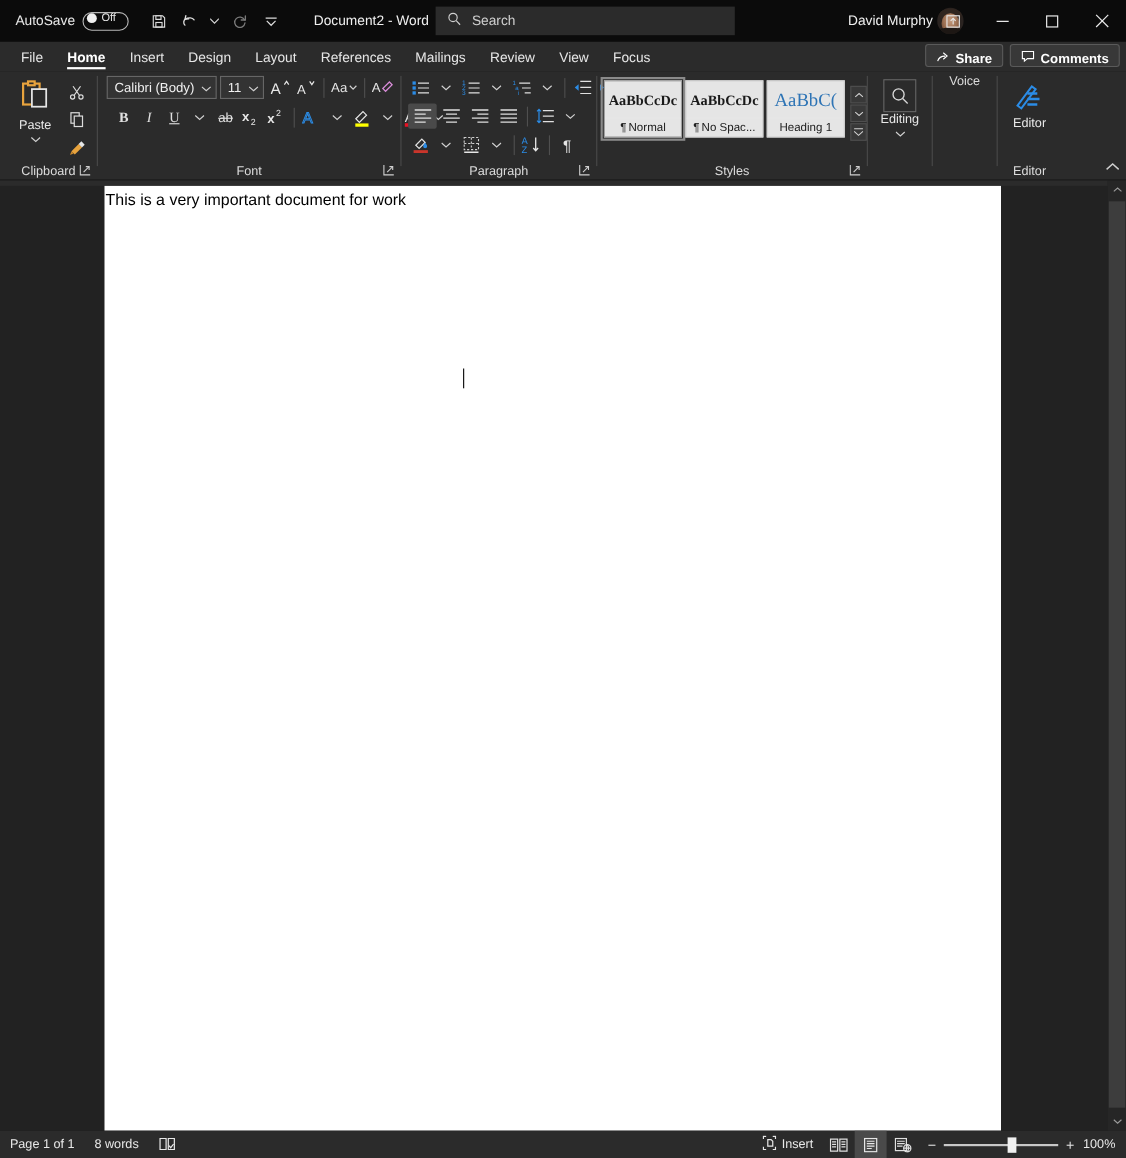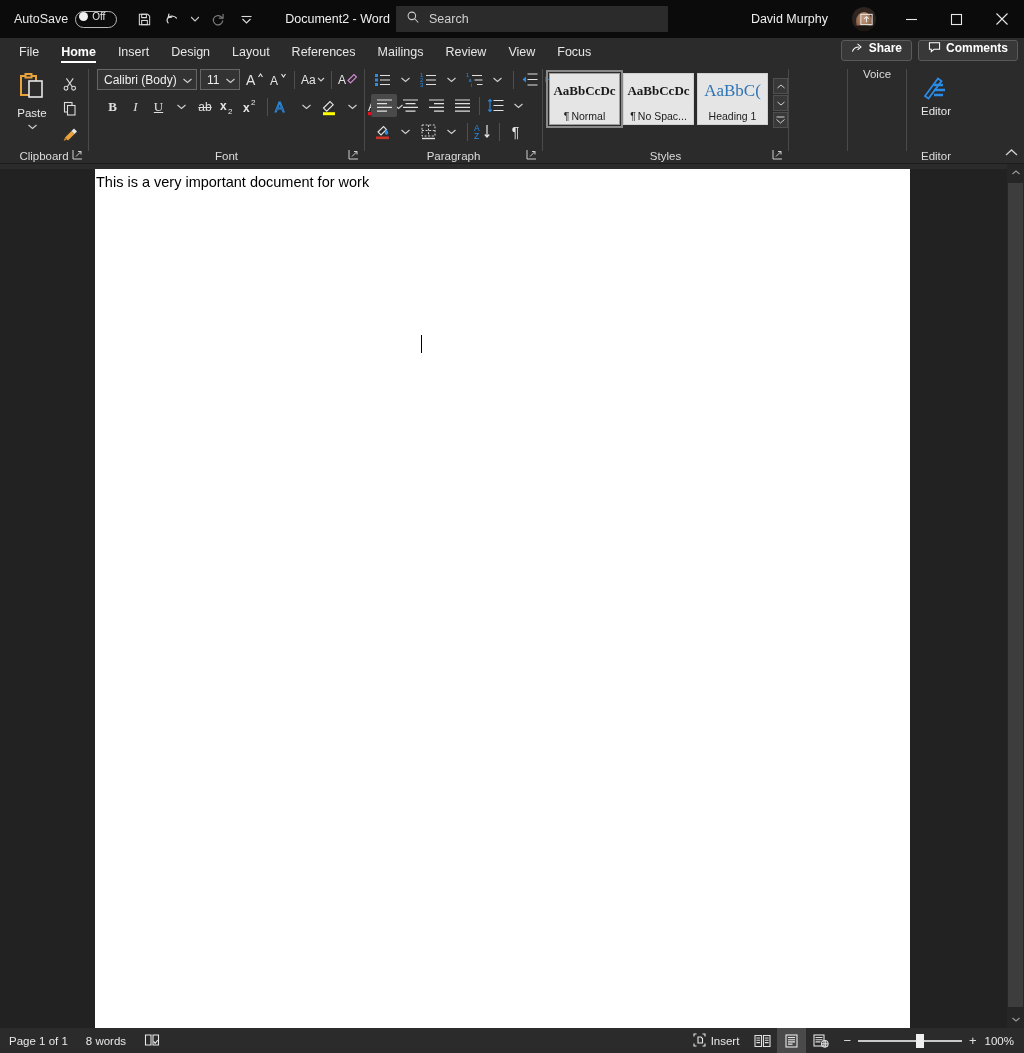--- a/index.html
+++ b/index.html
@@ -36,21 +36,21 @@
   .qbtn svg { display: block; }
 
   .doc-title { margin-left: 26px; font-size: 12.5px; color: #f0f0f0; white-space: nowrap; }
 
   .search-box {
     position: absolute; left: 396px; top: 6px; width: 272px; height: 26px;
     background: #2b2b2b; display: flex; align-items: center; gap: 9px; padding-left: 10px;
   }
   .search-box .ph { font-size: 12.5px; color: #cfcfcf; }
 
-  .user-area { position: absolute; right: 148px; top: 0; height: 38px; display: flex; align-items: center; gap: 24px; }
+  .user-area { position: absolute; right: 148px; top: 0; height: 38px; display: flex; align-items: center; gap: 4px; }
   .user-name { font-size: 12.5px; color: #f0f0f0; }
   .avatar {
     width: 24px; height: 24px; border-radius: 50%; overflow: hidden; position: relative;
     background: #2a2320;
   }
   .avatar .face {
     position: absolute; left: 4px; top: 5px; width: 16px; height: 18px; border-radius: 50% 50% 45% 45%;
     background: radial-gradient(ellipse at 50% 35%, #c49b7e 0%, #9c6f52 55%, #5c3c2a 100%);
   }
   .avatar .hair {
@@ -74,21 +74,21 @@
     position: relative; white-space: nowrap;
   }
   .tab.first { margin-left: 8px; }
   .tab.active { font-weight: bold; color: #ffffff; }
   .tab.active::after {
     content: ""; position: absolute; left: 11px; right: 11px; bottom: 2px; height: 2px; background: #ffffff;
   }
   .tabstrip-right { position: absolute; right: 6px; top: 2px; display: flex; gap: 6px; }
   .pillbtn {
     height: 21px; border: 1px solid #5a5a5a; border-radius: 3px; background: #383838;
-    display: flex; align-items: flex-start; gap: 5px; padding: 0 9px; font-size: 12px; color: #ffffff;
+    display: flex; align-items: flex-end; gap: 5px; padding: 0 9px; font-size: 12px; color: #ffffff;
     font-weight: bold;
   }
 
   
   .ribbon {
     height: 99px; background: #2b2b2b; display: flex; flex: none; position: relative;
     border-bottom: 1px solid #1c1c1c;
   }
   .group { position: relative; display: flex; flex-direction: column; height: 99px; }
   .group-body { flex: 1; display: flex; align-items: flex-start; padding-top: 3px; }
@@ -696,20 +696,36 @@
               <path d="M1 1v9h9"></path>
               <path d="M4 7.5 9 2.5"></path>
               <path d="M9 5.5v-3h-3"></path>
             </svg>
         </span>
       </div>
     </div>
     <div class="group-sep"></div>
 
     <div class="group" style="width:58px">
+      <div class="group-body" style="justify-content:center">
+        <div class="big-btn">
+          <span style="border:1px solid #666; width:30px; height:30px; display:flex; align-items:center; justify-content:center">
+            <svg width="19" height="19" viewBox="0 0 20 20" fill="none" stroke="#d8d8d8" stroke-width="1.3">
+              <circle cx="8.3" cy="8.3" r="5.3"></circle>
+                <path d="M12.2 12.2 17 17"></path>
+            </svg>
+          </span>
+          <span>Editing</span>
+          <span>
+            <svg width="9" height="6" viewBox="0 0 9 6">
+                <path d="M0.5 1l4 3.5 4-3.5" stroke="#d0d0d0" stroke-width="1.1" fill="none"></path>
+              </svg>
+          </span>
+        </div>
+      </div>
       <div class="group-label"></div>
     </div>
     <div class="group-sep"></div>
 
     <div class="group" style="width:58px">
       <div class="group-label">
         <span>Voice</span>
       </div>
     </div>
     <div class="group-sep"></div>

